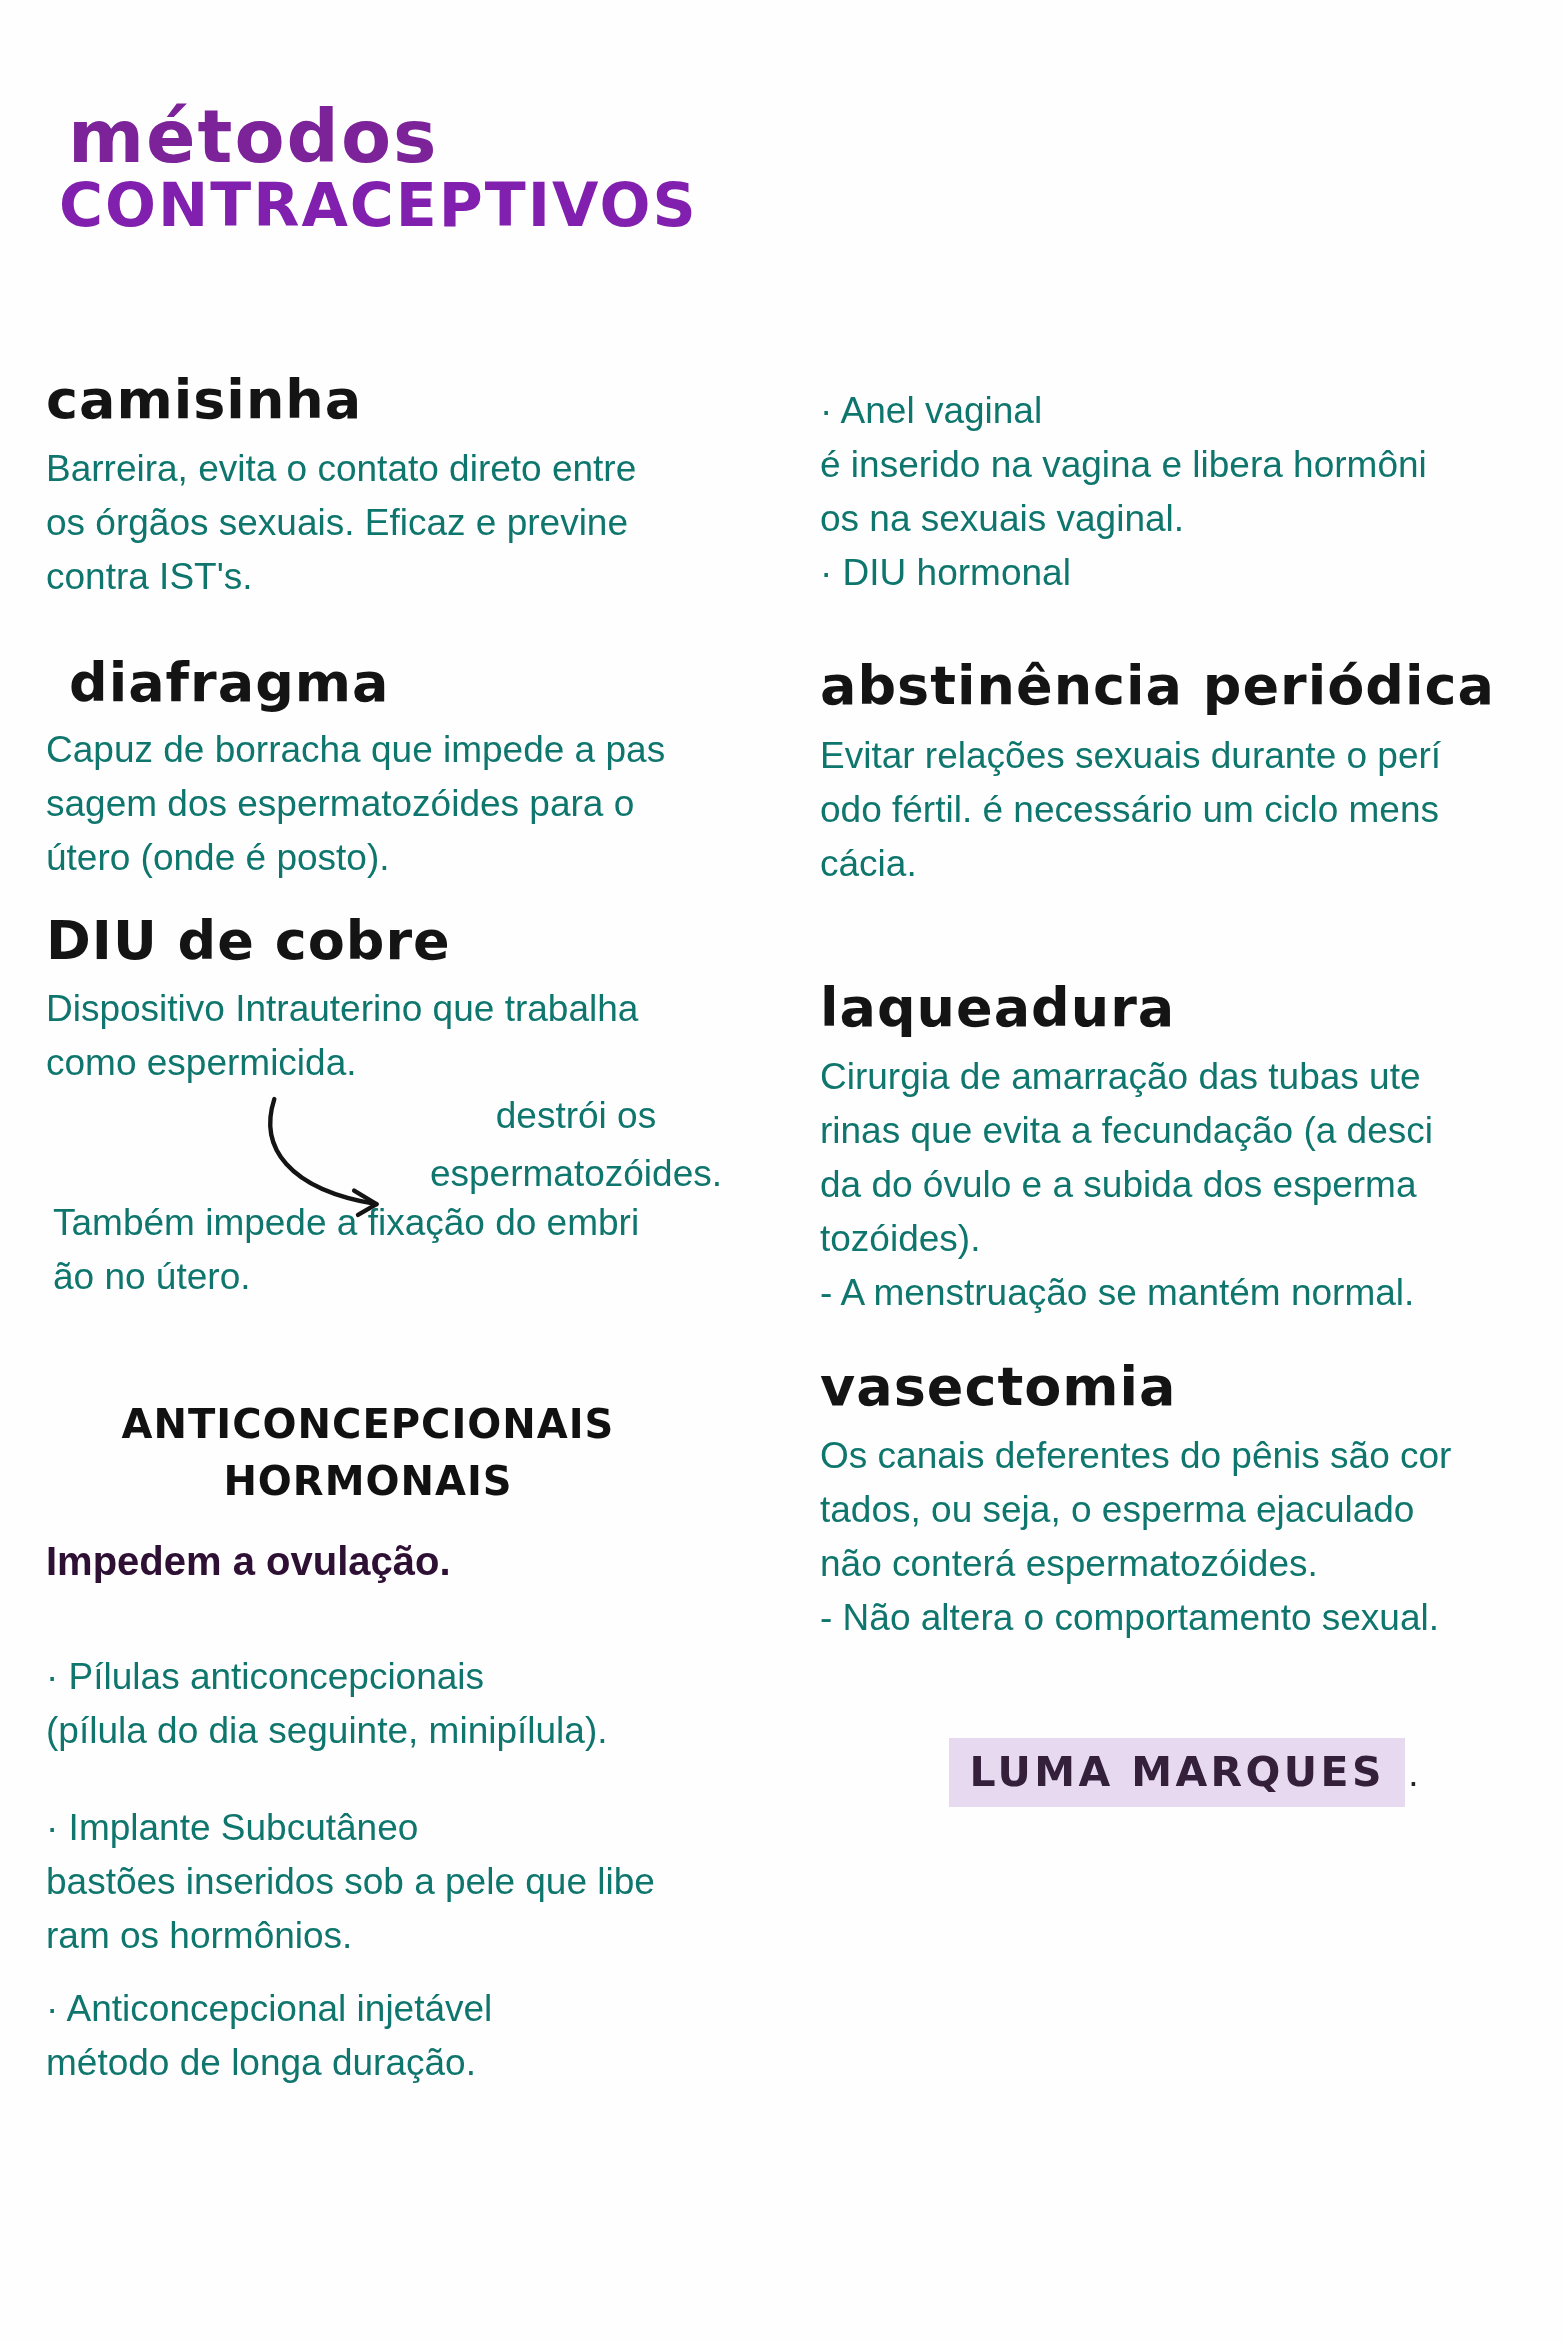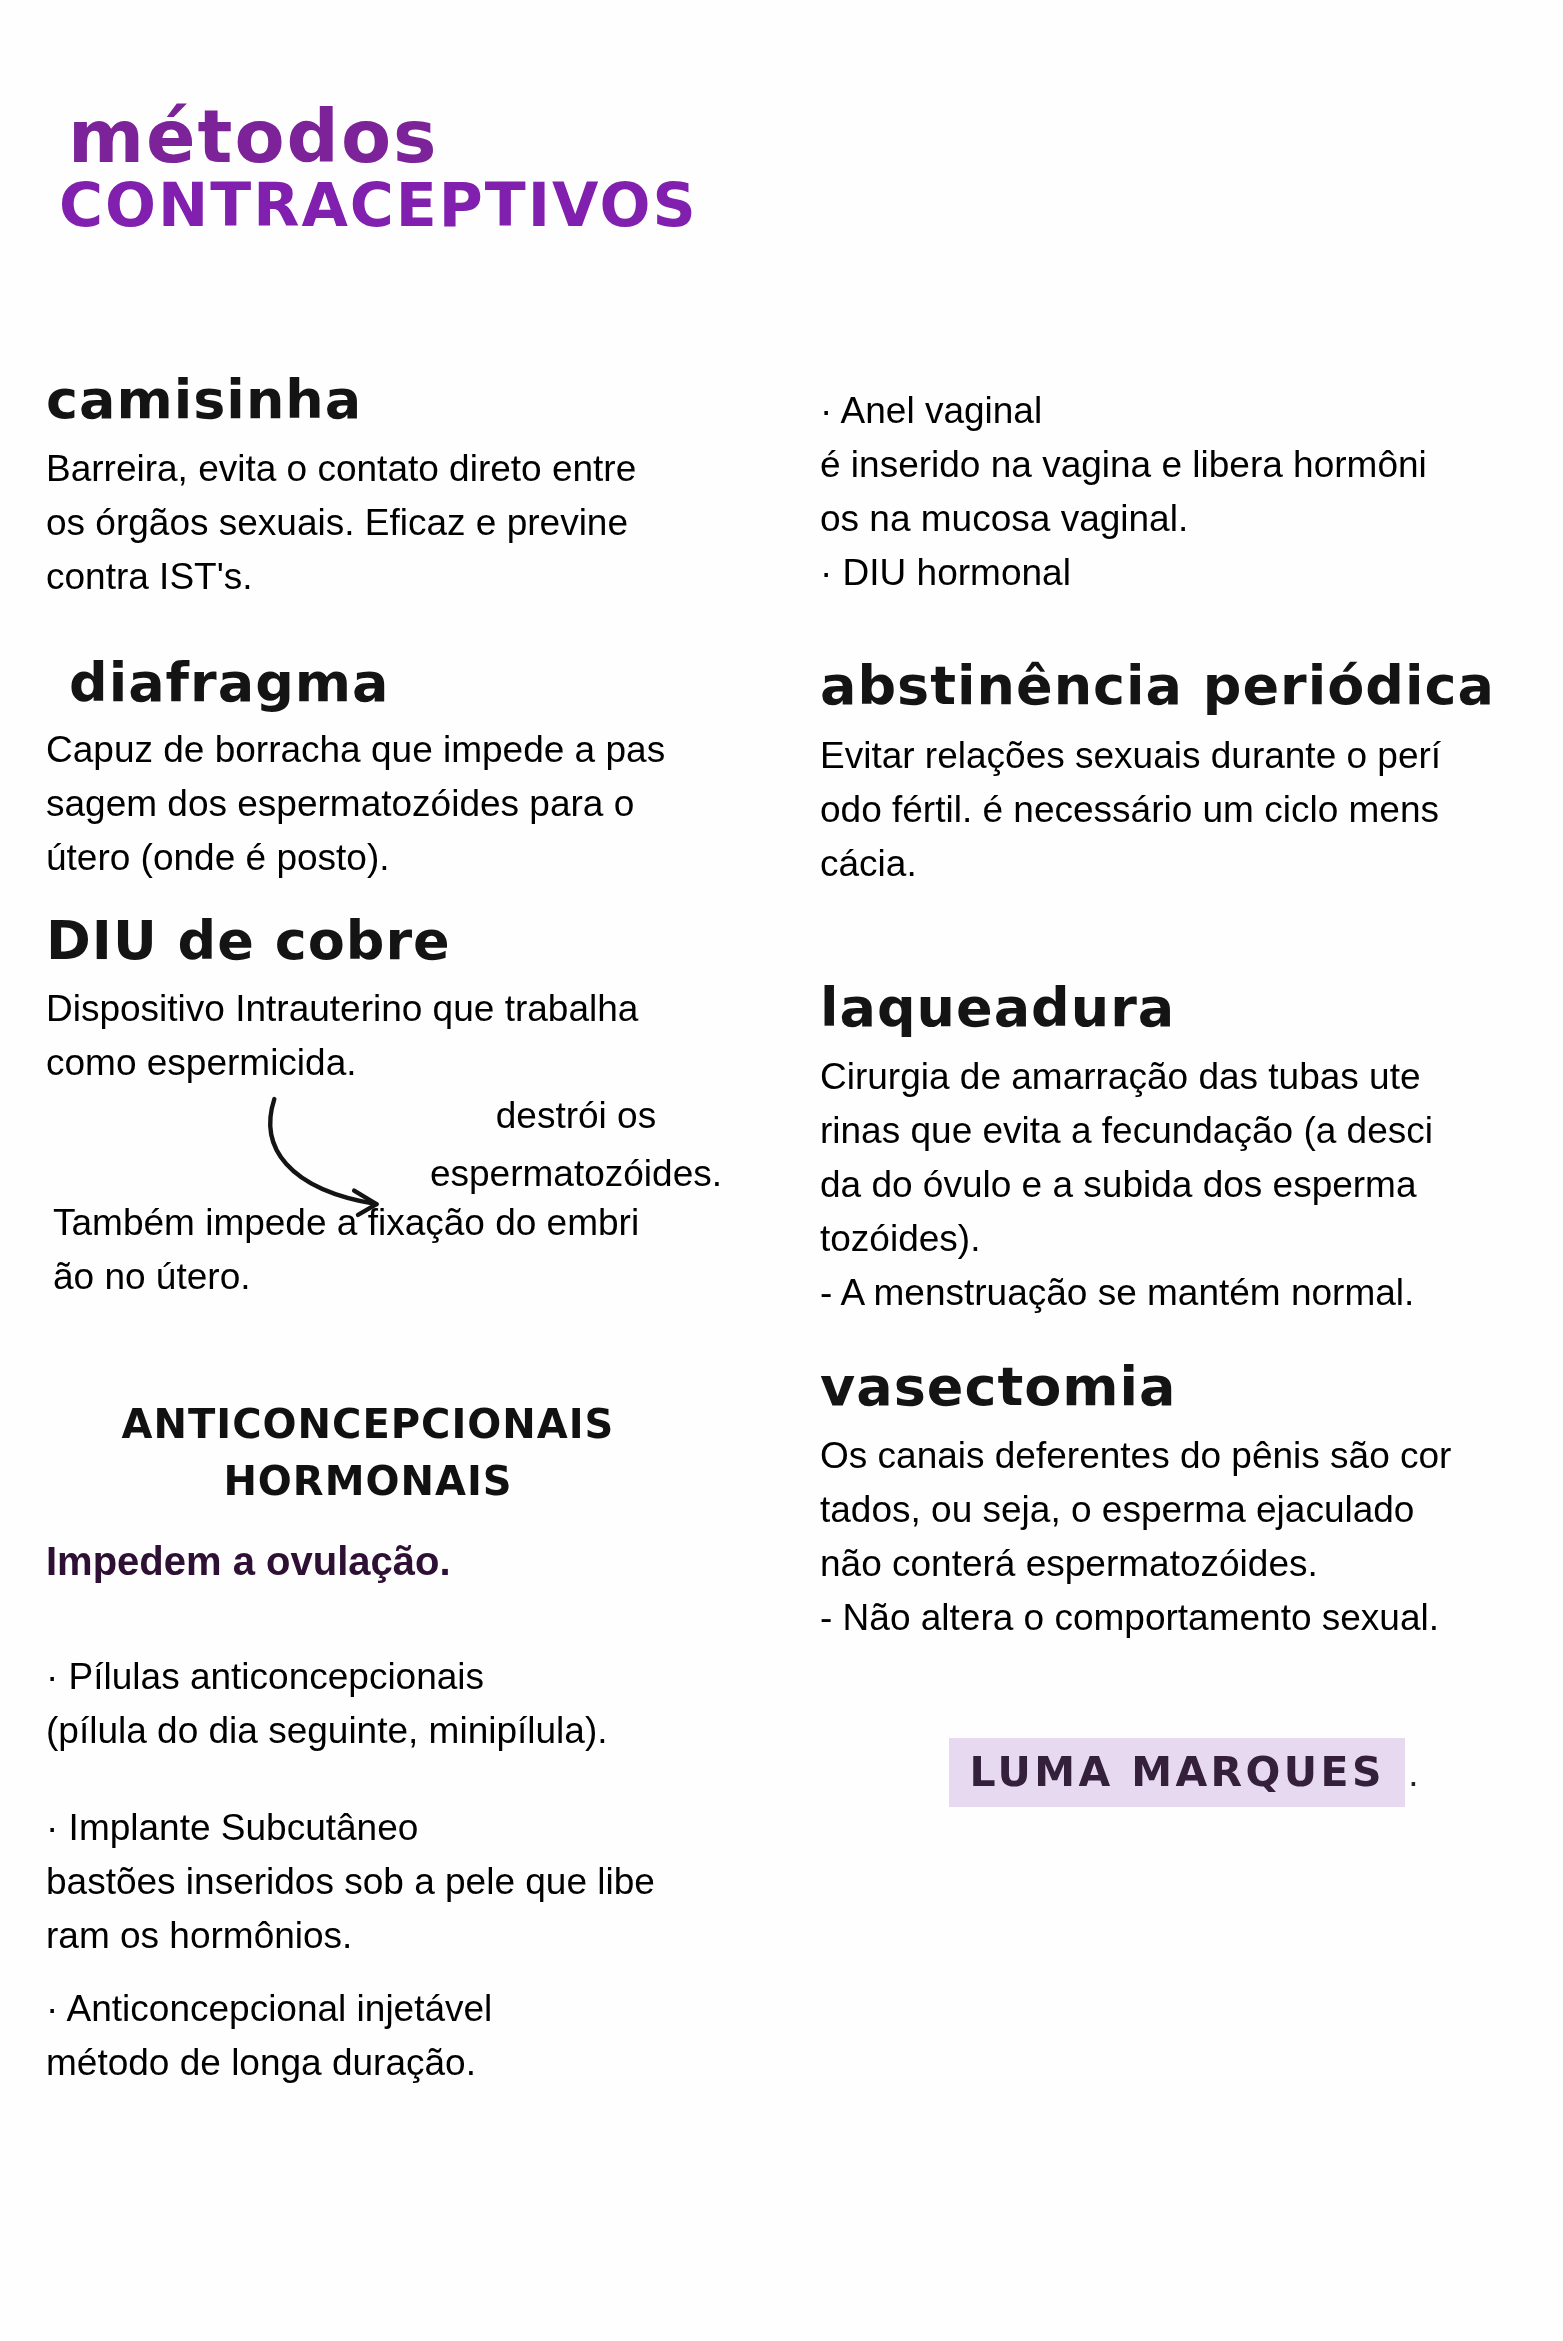--- a/index.html
+++ b/index.html
@@ -36,21 +36,21 @@
     letter-spacing:1px;
     line-height:1.1;
     color:#141414;
     white-space:nowrap;
   }
   
   .body-block .tline{
     font-size:37px;
     line-height:54px;
     white-space:nowrap;
-    color:#000000;
+    color:#0f766e;
   }
   .center-head{
     font-family:"DejaVu Sans", sans-serif;
     font-weight:bold;
     font-size:40px;
     letter-spacing:1px;
     line-height:57px;
     text-align:center;
     color:#111111;
   }
@@ -140,21 +140,21 @@
       <div class="tline">ram os hormônios.</div>
     </div>
   <div class="abs body-block" style="left:46px; top:1982px;">
       <div class="tline">· Anticoncepcional injetável</div>
       <div class="tline">método de longa duração.</div>
     </div>
 
   <div class="abs body-block" style="left:820px; top:384px;">
       <div class="tline">· Anel vaginal</div>
       <div class="tline">é inserido na vagina e libera hormôni</div>
-      <div class="tline">os na mucosa vaginal.</div>
+      <div class="tline">os na sexuais vaginal.</div>
       <div class="tline">· DIU hormonal</div>
     </div>
 
   <div class="abs h-section" style="left:820px; top:656px;">abstinência periódica</div>
   <div class="abs body-block" style="left:820px; top:729px;">
       <div class="tline">Evitar relações sexuais durante o perí</div>
       <div class="tline">odo fértil. é necessário um ciclo mens</div>
       <div class="tline">cácia.</div>
     </div>
 

